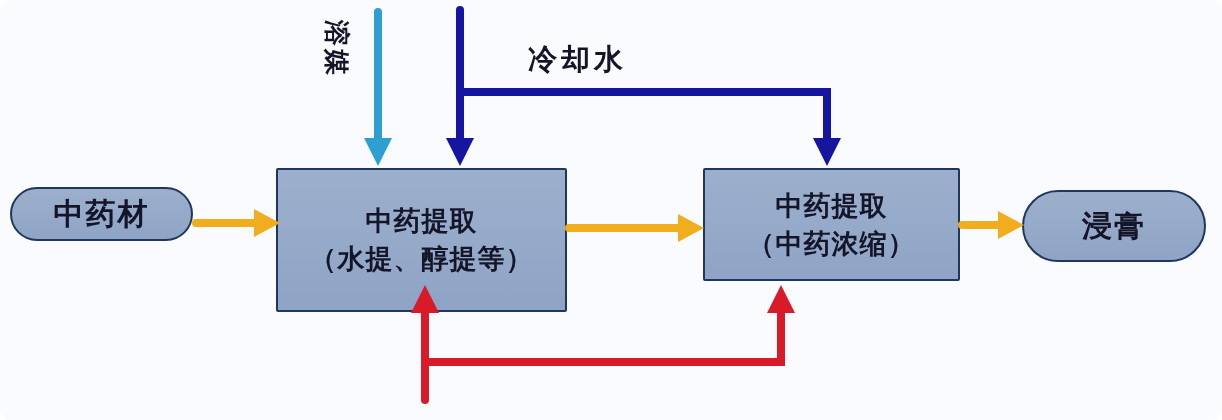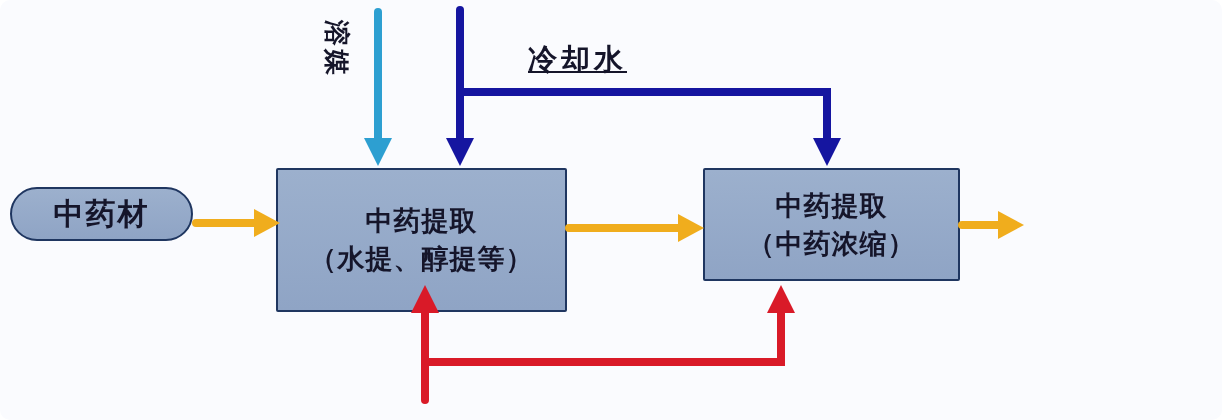--- a/index.html
+++ b/index.html
@@ -18,21 +18,21 @@
   .box{border-radius:2px;font-size:27px;line-height:1.4;letter-spacing:1px;}
   .pill-material{left:10px;top:187px;width:183px;height:54px;}
   .box-extraction{left:276px;top:168px;width:291px;height:144px;}
   .box-concentration{left:703px;top:168px;width:257px;height:113px;}
   .pill-paste{left:1022px;top:190px;width:184px;height:72px;}
   .lbl{
     position:absolute;color:#15152a;font-weight:bold;white-space:nowrap;
   }
   .lbl-solvent{left:308px;top:35px;width:64px;height:28px;font-size:26px;
     transform:rotate(90deg);transform-origin:center center;text-align:center;letter-spacing:3px;}
-  .lbl-cooling{left:528px;top:40px;font-size:29px;letter-spacing:4px;text-decoration:underline;}
+  .lbl-cooling{left:528px;top:40px;font-size:29px;letter-spacing:4px;}
   .lbl-extract{left:573px;top:188px;font-size:28px;letter-spacing:2px;}
   .lbl-steam{left:458px;top:376px;font-size:29px;letter-spacing:4px;}
   svg.overlay{position:absolute;left:0;top:0;pointer-events:none;}
 </style>
 </head>
 <body>
 
 <div class="canvas">
 
   <div class="node pill pill-material">
@@ -46,20 +46,23 @@
     </div>
   </div>
 
   <div class="node box box-concentration">
     <div>
       <div>中药提取</div>
       <div>（中药浓缩）</div>
     </div>
   </div>
 
+  <div class="node pill pill-paste">
+    <span>浸膏</span>
+  </div>
 
   <svg class="overlay" width="1222" height="420" viewBox="0 0 1222 420">
 
     <g>
       <line x1="196" y1="223" x2="256" y2="223" stroke-width="8" stroke-linecap="round" stroke="#f0ad1d"></line>
       <polygon points="254,209 254,237 280,223" fill="#f0ad1d"></polygon>
     </g>
     <g>
       <line x1="569" y1="228" x2="680" y2="228" stroke-width="8" stroke-linecap="round" stroke="#f0ad1d"></line>
       <polygon points="678,214 678,242 704,228" fill="#f0ad1d"></polygon>

